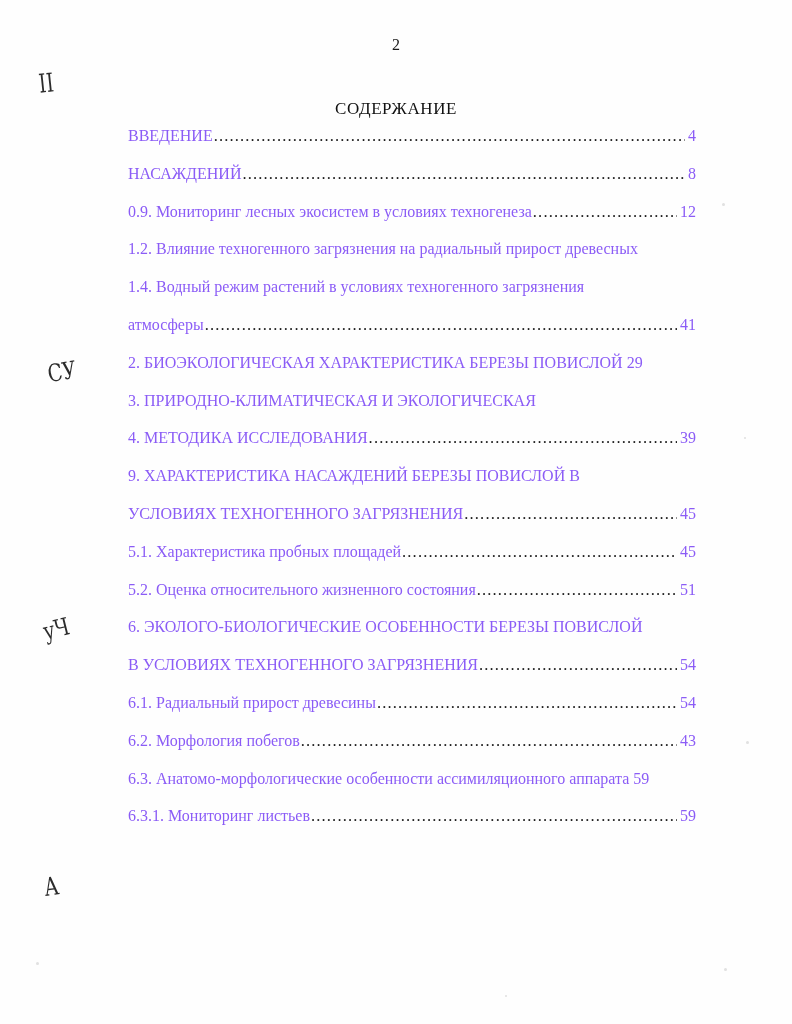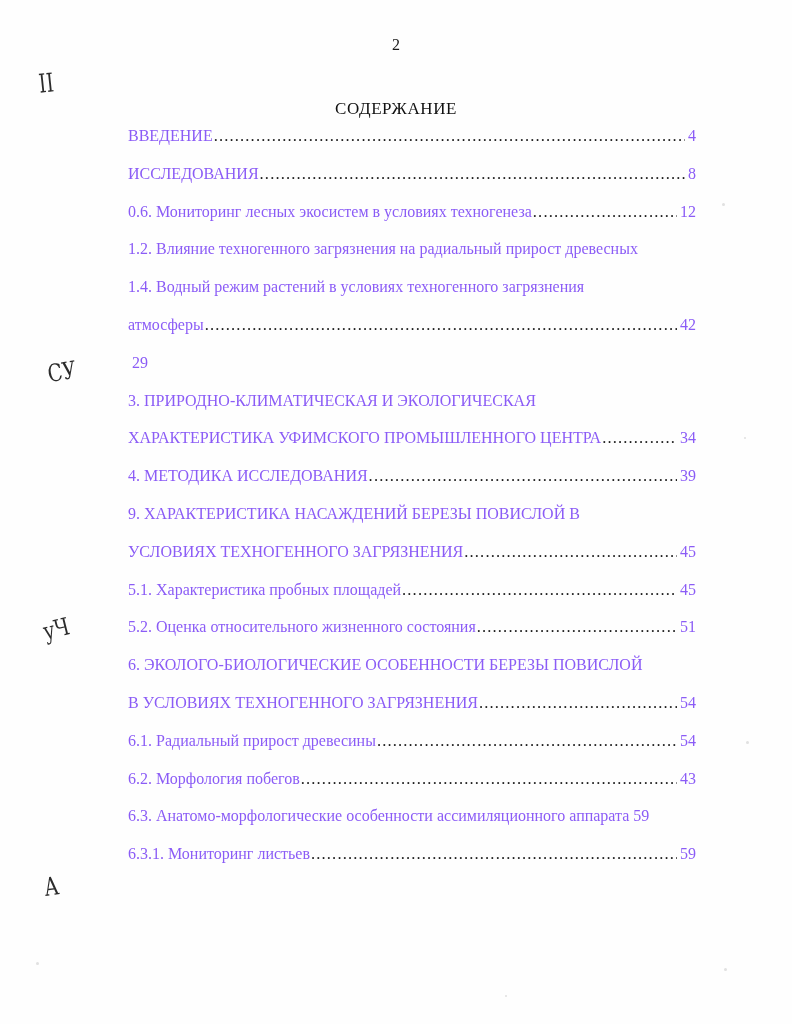--- a/index.html
+++ b/index.html
@@ -124,67 +124,63 @@
   <div class="toc">
       <div class="toc-entry">
         <div class="toc-line">
           <span class="toc-text">ВВЕДЕНИЕ</span>
           <span class="leader"></span>
           <span class="toc-page">4</span>
         </div>
       </div>
       <div class="toc-entry">
         <div class="toc-line">
-          <span class="toc-text">ИССЛЕДОВАНИЯ</span>
+          <span class="toc-text">НАСАЖДЕНИЙ</span>
           <span class="leader"></span>
           <span class="toc-page">8</span>
         </div>
       </div>
       <div class="toc-entry">
         <div class="toc-line">
-          <span class="toc-text">0.6. Мониторинг лесных экосистем в условиях техногенеза</span>
+          <span class="toc-text">0.9. Мониторинг лесных экосистем в условиях техногенеза</span>
           <span class="leader"></span>
           <span class="toc-page">12</span>
         </div>
       </div>
       <div class="toc-entry">
         <div class="toc-line cont">
           <span class="toc-text">1.2. Влияние техногенного загрязнения на радиальный прирост древесных</span>
           <span class="leader none"></span>
           <span class="toc-page"></span>
         </div>
       </div>
       <div class="toc-entry">
         <div class="toc-line cont">
           <span class="toc-text">1.4. Водный режим растений в условиях техногенного загрязнения</span>
           <span class="leader none"></span>
           <span class="toc-page"></span>
         </div>
         <div class="toc-line">
           <span class="toc-text">атмосферы</span>
           <span class="leader"></span>
-          <span class="toc-page">42</span>
-        </div>
-      </div>
-      <div class="toc-entry">
-        <div class="toc-line">
+          <span class="toc-page">41</span>
+        </div>
+      </div>
+      <div class="toc-entry">
+        <div class="toc-line">
+          <span class="toc-text">2. БИОЭКОЛОГИЧЕСКАЯ ХАРАКТЕРИСТИКА БЕРЕЗЫ ПОВИСЛОЙ</span>
           <span class="leader none"></span>
           <span class="toc-page">29</span>
         </div>
       </div>
       <div class="toc-entry">
         <div class="toc-line cont">
           <span class="toc-text">3. ПРИРОДНО-КЛИМАТИЧЕСКАЯ И ЭКОЛОГИЧЕСКАЯ</span>
           <span class="leader none"></span>
           <span class="toc-page"></span>
-        </div>
-        <div class="toc-line">
-          <span class="toc-text">ХАРАКТЕРИСТИКА УФИМСКОГО ПРОМЫШЛЕННОГО ЦЕНТРА</span>
-          <span class="leader"></span>
-          <span class="toc-page">34</span>
         </div>
       </div>
       <div class="toc-entry">
         <div class="toc-line">
           <span class="toc-text">4. МЕТОДИКА ИССЛЕДОВАНИЯ</span>
           <span class="leader"></span>
           <span class="toc-page">39</span>
         </div>
       </div>
       <div class="toc-entry">

